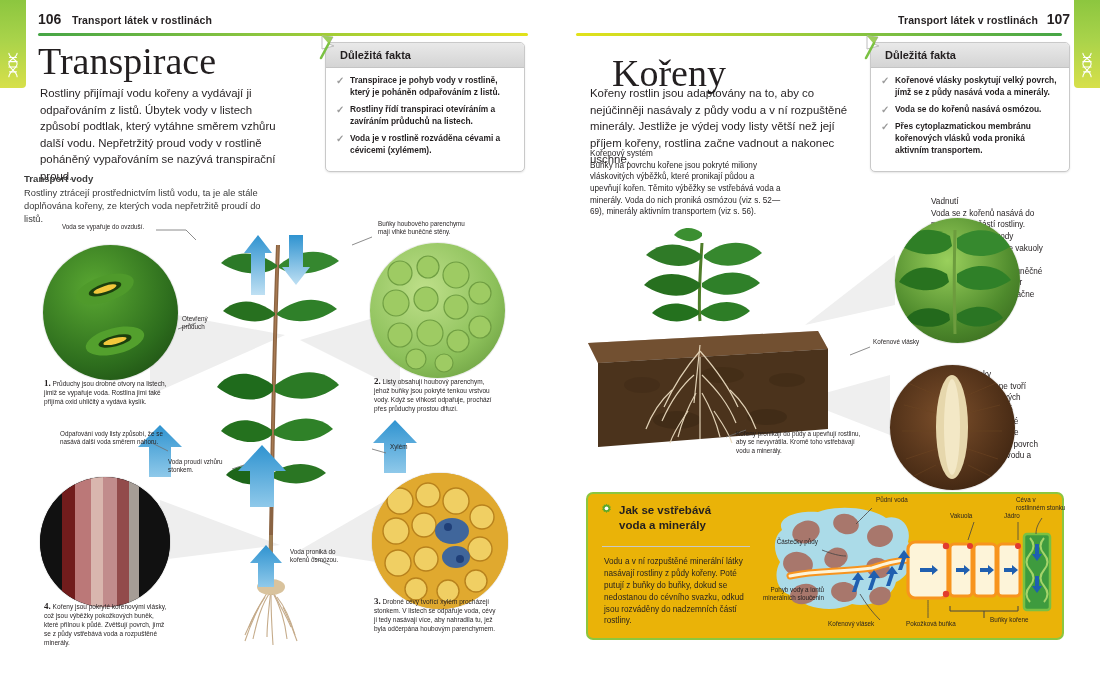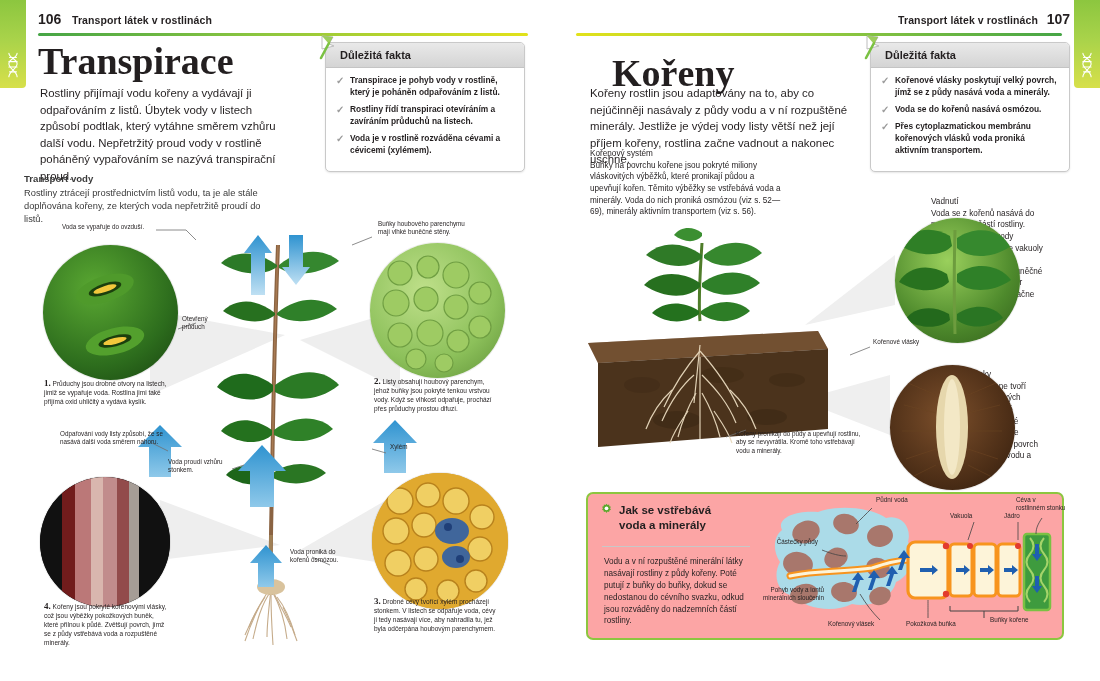--- a/index.html
+++ b/index.html
@@ -22,21 +22,21 @@
   .tab.right{right:0;border-radius:0 0 0 4px;}
   .dna{width:14px;height:26px;}
 
   
   .runhead{position:absolute;top:14px;font-size:10.5px;font-weight:bold;color:#231f20;letter-spacing:.1px;}
   .folio{position:absolute;top:11px;font-size:14px;font-weight:bold;color:#231f20;}
   .rule{position:absolute;height:3px;border-radius:2px;}
   .rule.left{left:38px;right:22px;top:33px;background:linear-gradient(90deg,#46a546 0%,#8cc63f 45%,#e2e21a 100%);}
   .rule.right{left:26px;right:38px;top:33px;background:linear-gradient(90deg,#e2e21a 0%,#8cc63f 55%,#46a546 100%);}
 
-  h1.title{position:absolute;font-family:"Liberation Serif", serif;font-weight:700;
+  h1.title{position:absolute;font-family:"Liberation Serif", serif;font-weight:400;
            font-size:38px;line-height:1;margin:0;color:#231f20;}
 
   .intro{position:absolute;font-size:11.4px;line-height:1.45;color:#231f20;}
   .subhead{font-weight:bold;font-size:9.6px;display:block;margin-bottom:1px;}
   .subpara{position:absolute;font-size:9.3px;line-height:1.42;color:#3a3a3a;}
 
   
   .facts{position:absolute;width:200px;border:1px solid #c9c9c9;border-radius:5px;background:#fff;
          box-shadow:0 1px 2px rgba(0,0,0,.10);box-sizing:border-box;overflow:hidden;}
   .facts-hd{background:linear-gradient(180deg,#e9e9e9 0%,#d4d4d4 100%);
@@ -53,21 +53,21 @@
   .lbl.r{text-align:right;}
   .step{position:absolute;font-size:6.5px;line-height:1.36;color:#231f20;width:125px;}
   .step b{font-size:9px;font-family:"Liberation Serif",serif;}
   .sidenote{position:absolute;font-size:8.2px;line-height:1.42;color:#231f20;width:106px;}
   .sidenote .h{font-weight:normal;display:block;}
 
   
   .circ{position:absolute;border-radius:50%;overflow:hidden;box-shadow:0 0 0 1px rgba(0,0,0,.07);}
 
   
-  .greenbox{position:absolute;border:2px solid #8cc63f;border-radius:7px;background:#fca5a5;box-sizing:border-box;}
+  .greenbox{position:absolute;border:2px solid #8cc63f;border-radius:7px;background:#eab308;box-sizing:border-box;}
   .gb-title{font-size:11.5px;font-weight:bold;line-height:1.28;color:#231f20;}
   .gb-rule{height:1px;background:#c8c8c8;}
   .gb-text{font-size:8.2px;line-height:1.45;color:#231f20;}
   .gear{width:13px;height:13px;flex:0 0 13px;}
 </style>
 </head>
 <body>
 
 <div class="spread">
 

